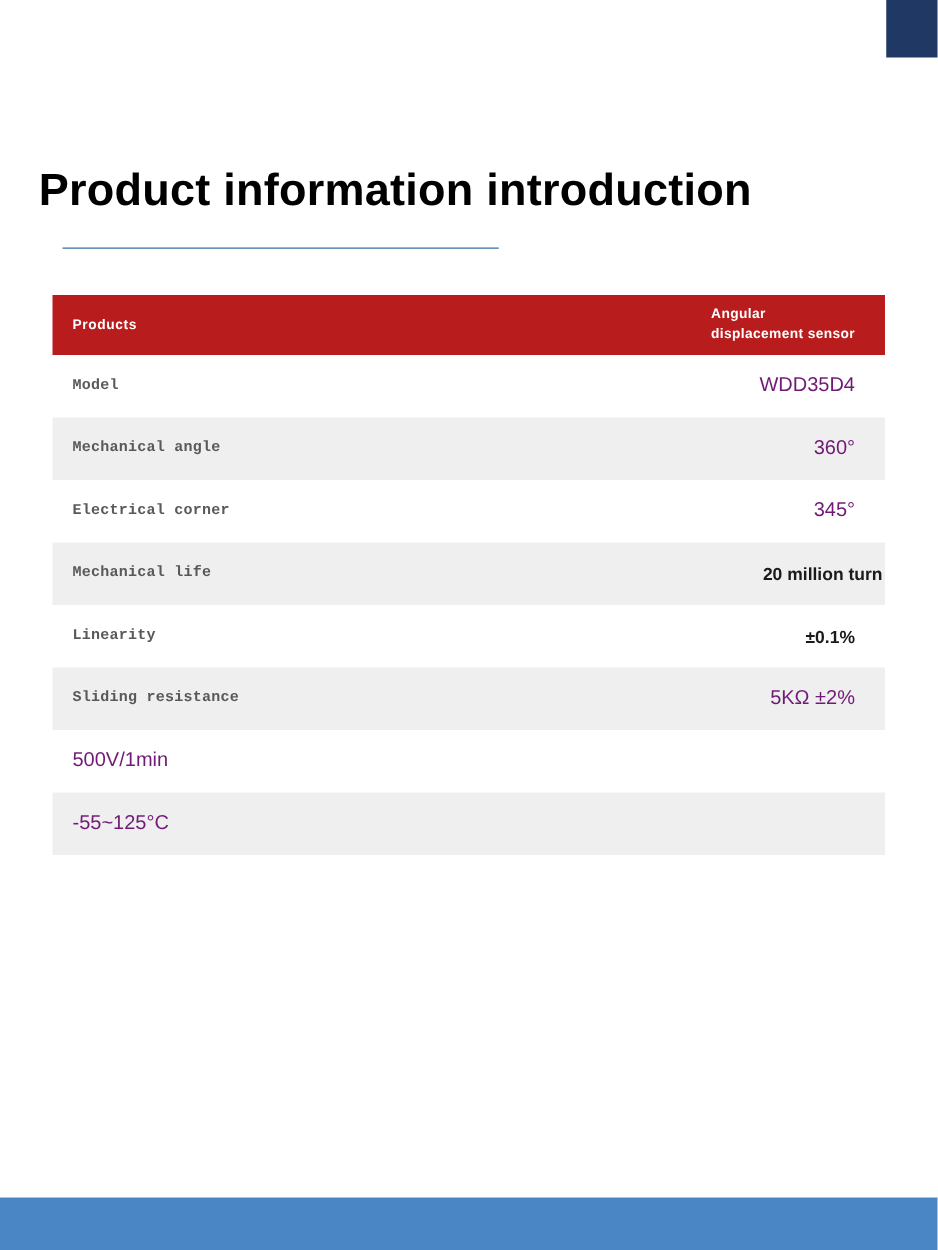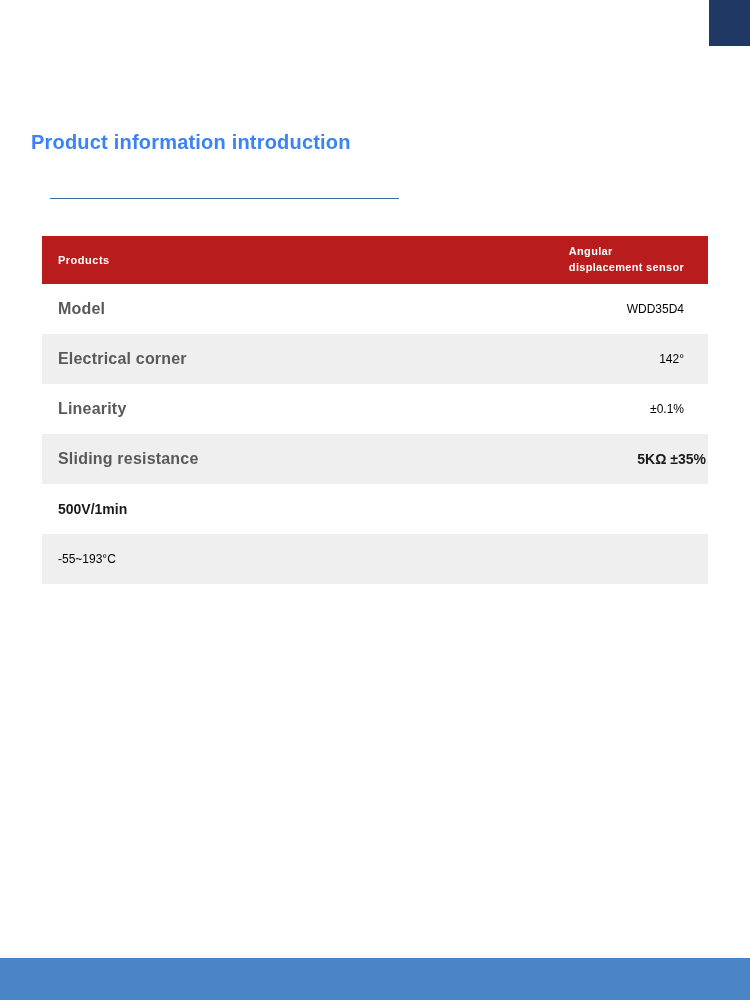--- a/index.html
+++ b/index.html
@@ -12,22 +12,22 @@
   }
 
   .corner-accent {
     position:absolute; top:0; right:0;
     width:41px; height:46px;
     background:#1F3864;
   }
 
   .page-title {
     position:absolute; top:131px; left:31px;
-    font-size:20px; font-weight:bold;
-    color:#3b82f6; letter-spacing:0.2px;
+    font-size:36px; font-weight:bold;
+    color:#000000; letter-spacing:0.2px;
   }
 
   .title-underline {
     position:absolute; top:198px; left:50px;
     width:349px; height:0;
     border-top:1px solid #3C6E9F;
   }
 
   .spec-table {
     position:absolute; top:236px; left:42px;
@@ -50,25 +50,25 @@
 
   .rows .row {
     display:flex; justify-content:space-between; align-items:center;
     min-height:50px;
     padding:6px 24px 6px 16px;
     background:#ffffff;
   }
   .rows .row:nth-child(even) { background:#EFEFEF; }
 
   .row .row-label {
-    font-size:16px; font-weight:bold; color:#595959;
-    max-width:165px; line-height:1.3; letter-spacing:0.2px;
+    font-size:12px; font-weight:bold; color:#595959;
+    max-width:165px; line-height:1.3; letter-spacing:0.2px;font-family:Liberation Mono, monospace;
   }
   .row .row-value {
-    font-size:12px; color:#000000; text-align:right; white-space:nowrap;
+    font-size:16px; color:#701a75; text-align:right; white-space:nowrap;
   }
 
   
   .rows .row:nth-child(4) .row-value,
   .rows .row:nth-child(5) .row-value {
     font-weight:bold; font-size:14px; color:#1a1a1a;
   }
   .rows .row:nth-child(4) { padding-right:2px; }
 
   .bottom-bar {
@@ -93,45 +93,53 @@
 displacement sensor</span>
   </div>
 
   <div class="rows">
 
     <div class="row">
       <span class="row-label">Model</span>
       <span class="row-value">WDD35D4</span>
     </div>
 
+    <div class="row">
+      <span class="row-label">Mechanical angle</span>
+      <span class="row-value">360°</span>
+    </div>
 
     <div class="row">
       <span class="row-label">Electrical corner</span>
-      <span class="row-value">142°</span>
+      <span class="row-value">345°</span>
     </div>
 
 
+    <div class="row">
+      <span class="row-label">Mechanical life</span>
+      <span class="row-value">20 million turn</span>
+    </div>
 
 
 
     <div class="row">
       <span class="row-label">Linearity</span>
       <span class="row-value">±0.1%</span>
     </div>
 
     <div class="row">
       <span class="row-label">Sliding resistance</span>
-      <span class="row-value">5KΩ ±35%</span>
+      <span class="row-value">5KΩ ±2%</span>
     </div>
 
 
     <div class="row">
       <span class="row-value">500V/1min</span>
     </div>
 
     <div class="row">
-      <span class="row-value">-55~193°C</span>
+      <span class="row-value">-55~125°C</span>
     </div>
 
   </div>
 </div>
 
 <div class="bottom-bar"></div>
 
 </body></html>

